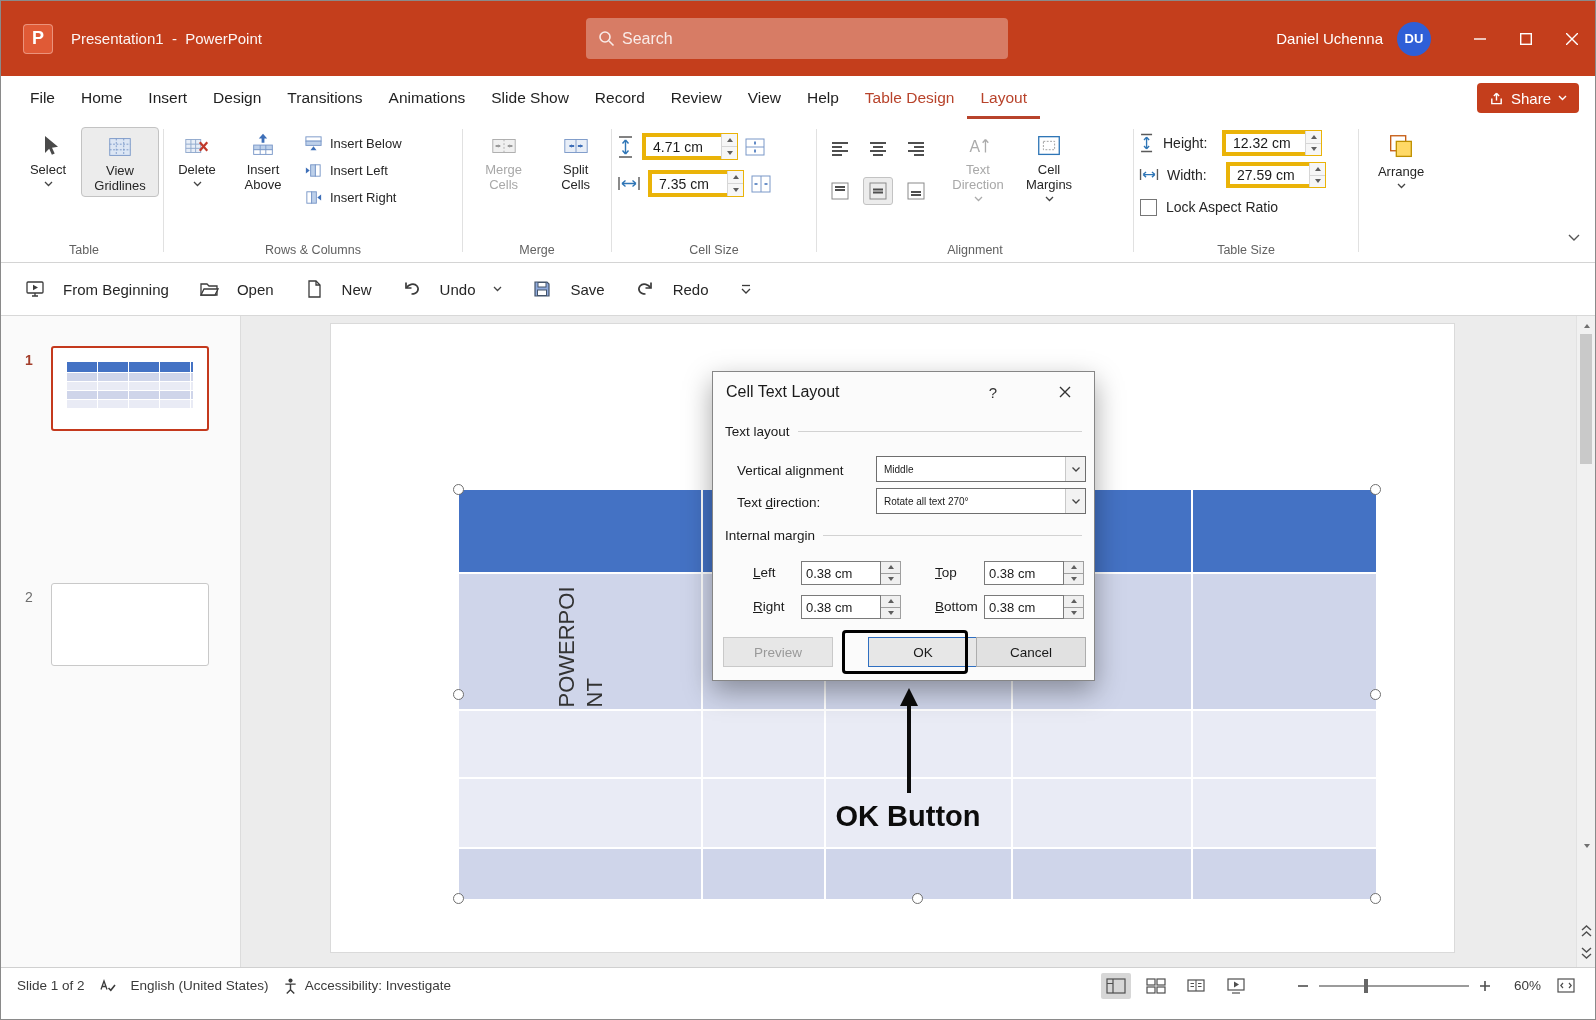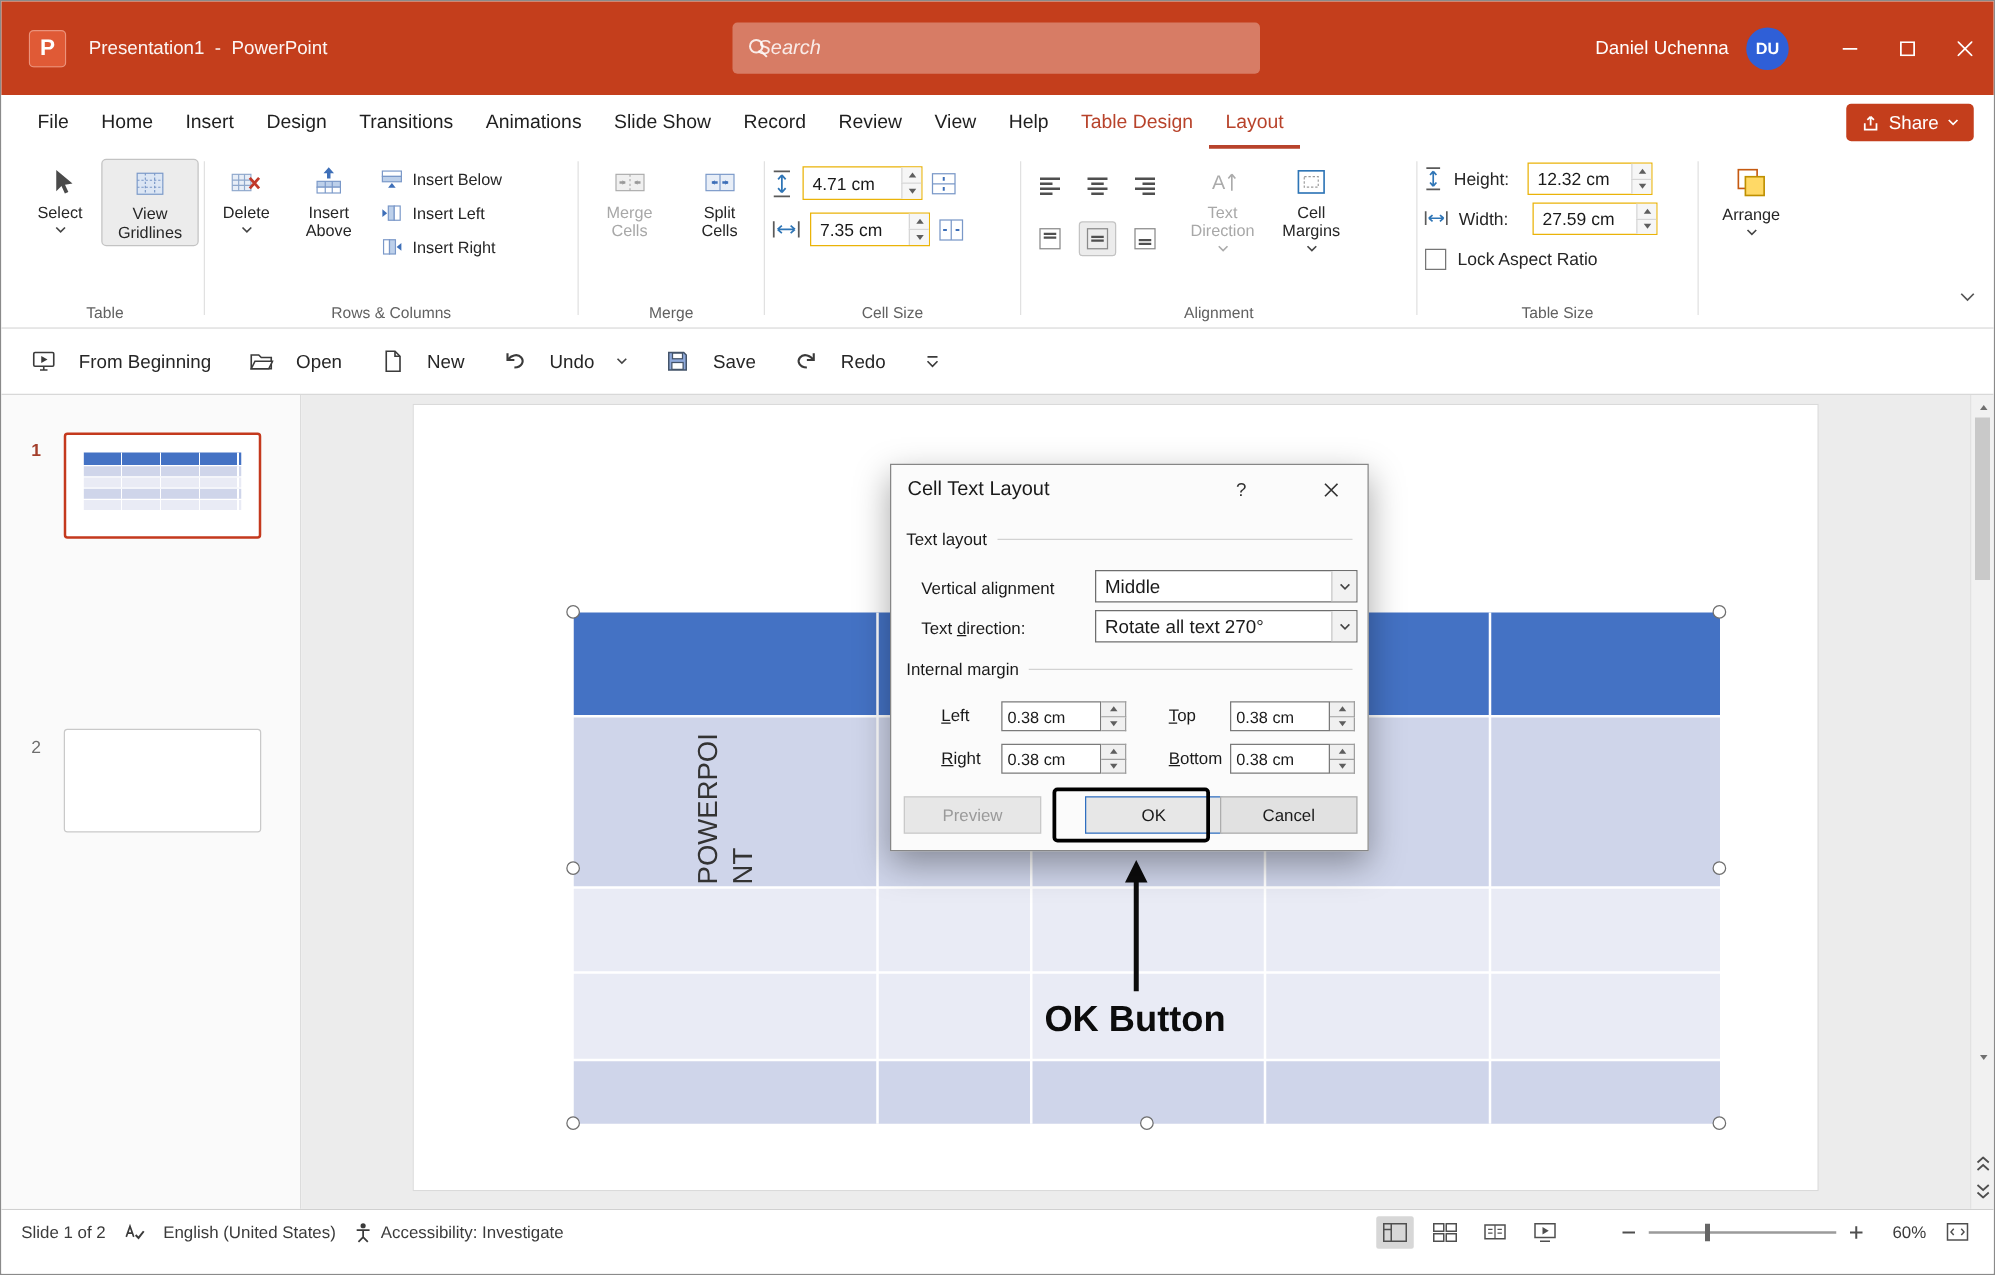--- a/index.html
+++ b/index.html
@@ -4,21 +4,21 @@
 <style>
   * { box-sizing: border-box; margin: 0; padding: 0; }
   html,body { width:1596px; height:1020px; }
   body { font-family:"Liberation Sans",sans-serif; background:#fff; overflow:hidden; }
   .window { position:relative; width:1596px; height:1020px; border:1px solid #8A8A8A; display:flex; flex-direction:column; background:#fff; overflow:hidden; }
 
   
   .titlebar { height:75px; background:#C43E1C; flex:0 0 auto; display:flex; align-items:center; position:relative; color:#fff; }
   .appicon { width:30px; height:30px; margin-left:22px; background:#E05A36; border-radius:4px; display:flex; align-items:center; justify-content:center; font-weight:bold; font-size:18px; color:#fff; box-shadow:inset 0 0 0 1px rgba(255,255,255,.35); }
   .tb-title { margin-left:18px; font-size:15px; color:rgba(255,255,255,.95); white-space:pre; }
-  .tb-search { position:absolute; left:585px; top:17px; width:422px; height:41px; background:rgba(255,255,255,.32); border-radius:4px; display:flex; align-items:center; padding-left:20px; gap:12px;font-style:italic; }
+  .tb-search { position:absolute; left:585px; top:17px; width:422px; height:41px; background:rgba(255,255,255,.32); border-radius:4px; display:flex; align-items:center; padding-left:36px; gap:12px; }
   .tb-search span { color:rgba(255,255,255,.85); font-size:16px; }
   .tb-right { position:absolute; right:0; top:0; height:75px; display:flex; align-items:center; }
   .username { font-size:15px; color:#fff; margin-right:14px; }
   .avatar { width:34px; height:34px; border-radius:50%; background:#2F5FD7; color:#fff; font-size:13px; font-weight:bold; display:flex; align-items:center; justify-content:center; margin-right:26px; }
   .winbtn { width:46px; height:75px; display:flex; align-items:center; justify-content:center; }
 
   
   .menubar { height:43px; flex:0 0 auto; background:#fff; display:flex; align-items:stretch; padding-left:16px; position:relative; }
   .menu-tab { display:flex; align-items:center; padding:0 13px; font-size:15.5px; color:#1f1f1f; cursor:default; }
   .menu-tab.contextual { color:#B8432B; }
@@ -32,21 +32,21 @@
   .rgl { height:24px; display:flex; align-items:center; justify-content:center; font-size:12.5px; color:#616161; }
   .rsep { width:1px; background:#E1E1E1; margin:8px 4px 10px 4px; flex:0 0 auto; }
   .bigbtn { display:flex; flex-direction:column; align-items:center; min-width:58px; padding:5px 5px 2px; gap:3px; border-radius:4px; }
   .bigbtn .lbl { font-size:13px; line-height:1.15; text-align:center; color:#262626; }
   .bigbtn.selected { background:#ECECEC; border:1px solid #C3C3C3; }
   .smalls { display:flex; flex-direction:column; justify-content:flex-start; gap:2px; padding-top:4px; }
   .smallbtn { display:flex; align-items:center; gap:7px; height:25px; font-size:13px; color:#262626; padding:0 8px 0 4px; }
   .disabled .lbl, .smallbtn.disabled, .disabled { color:#A8A8A8; }
   .numrow { display:flex; align-items:center; gap:6px; }
   .numwrap { position:relative; width:96px; height:27px; }
-  .numwrap input { width:100%; height:100%; border:1px solid #eab308; font-family:"Liberation Sans",sans-serif; font-size:14px; padding:0 20px 0 7px; color:#1a1a1a; background:#fff; }
+  .numwrap input { width:100%; height:100%; border:4px solid #eab308; font-family:"Liberation Sans",sans-serif; font-size:14px; padding:0 20px 0 7px; color:#1a1a1a; background:#fff; }
   .spins { position:absolute; right:1px; top:1px; bottom:1px; width:16px; display:flex; flex-direction:column; }
   .spins > div { flex:1; display:flex; align-items:center; justify-content:center; background:#F6F6F6; border-left:1px solid #D6D6D6; }
   .spins > div + div { border-top:1px solid #D6D6D6; }
   .tu { width:0; height:0; border-left:3.5px solid transparent; border-right:3.5px solid transparent; border-bottom:4.5px solid #5E5E5E; }
   .tdn { width:0; height:0; border-left:3.5px solid transparent; border-right:3.5px solid transparent; border-top:4.5px solid #5E5E5E; }
   .alignicons { display:flex; flex-direction:column; gap:14px; padding:8px 10px 0 4px; }
   .alignrow { display:flex; gap:8px; }
   .iconbtn { width:30px; height:28px; display:flex; align-items:center; justify-content:center; border-radius:3px; border:1px solid transparent; }
   .iconbtn.selected { background:#ECECEC; border-color:#C3C3C3; }
   .tsrow { display:flex; align-items:center; gap:7px; height:28px; }
@@ -82,21 +82,21 @@
 
   
   .dialog { position:absolute; left:471px; top:55px; width:383px; height:310px; background:#FBFBFB; border:1px solid #868686; box-shadow:0 10px 26px rgba(0,0,0,.35); z-index:10; font-size:13.5px; color:#1a1a1a; }
   .dlg-title { position:absolute; left:13px; top:11px; font-size:16px; }
   .dlg-help { position:absolute; left:268px; top:8px; width:24px; height:24px; display:flex; align-items:center; justify-content:center; font-size:15px; color:#333; }
   .dlg-close { position:absolute; left:336px; top:8px; width:32px; height:24px; display:flex; align-items:center; justify-content:center; }
   .dsection { position:absolute; left:12px; right:12px; display:flex; align-items:center; gap:8px; color:#1a1a1a; }
   .dsection::after { content:""; flex:1; height:1px; background:#D2D2D2; }
   .dlabel { position:absolute;margin-left:12px; }
   .combo { position:absolute; left:163px; width:210px; height:26px; background:#fff; border:1px solid #6E6E6E; display:flex; align-items:center; }
-  .combo .cval { flex:1; padding-left:7px; font-size:15px; }
+  .combo .cval { flex:1; padding-left:7px; font-size:10px; }
   .combo .carr { width:20px; height:100%; background:#F2F2F2; border-left:1px solid #C8C8C8; display:flex; align-items:center; justify-content:center; }
   .dspin { position:absolute; height:24px; display:flex; }
   .dspin input { width:80px; height:24px; border:1px solid #7A7A7A; font-family:"Liberation Sans",sans-serif; font-size:13px; padding:0 4px; background:#fff; color:#1a1a1a; }
   .dspin .sp { width:20px; display:flex; flex-direction:column; }
   .dspin .sp div { flex:1; background:#F0F0F0; border:1px solid #9F9F9F; border-left:none; display:flex; align-items:center; justify-content:center; }
   .dspin .sp div + div { border-top:none; }
   .dbtn { position:absolute; top:265px; width:110px; height:30px; background:#E1E1E1; border:1px solid #ADADAD; display:flex; align-items:center; justify-content:center; font-size:13.5px; color:#1a1a1a; }
   .dbtn.disabled { background:#E7E7E7; border-color:#C9C9C9; color:#9A9A9A; }
   .dbtn.okbtn { left:155px; border:1px solid #2F6FC1; background:#E7E7E7; }
   .ok-annotation { position:absolute; left:129px; top:258px; width:126px; height:44px; border:3px solid #000; border-radius:4px; z-index:11; pointer-events:none; }

